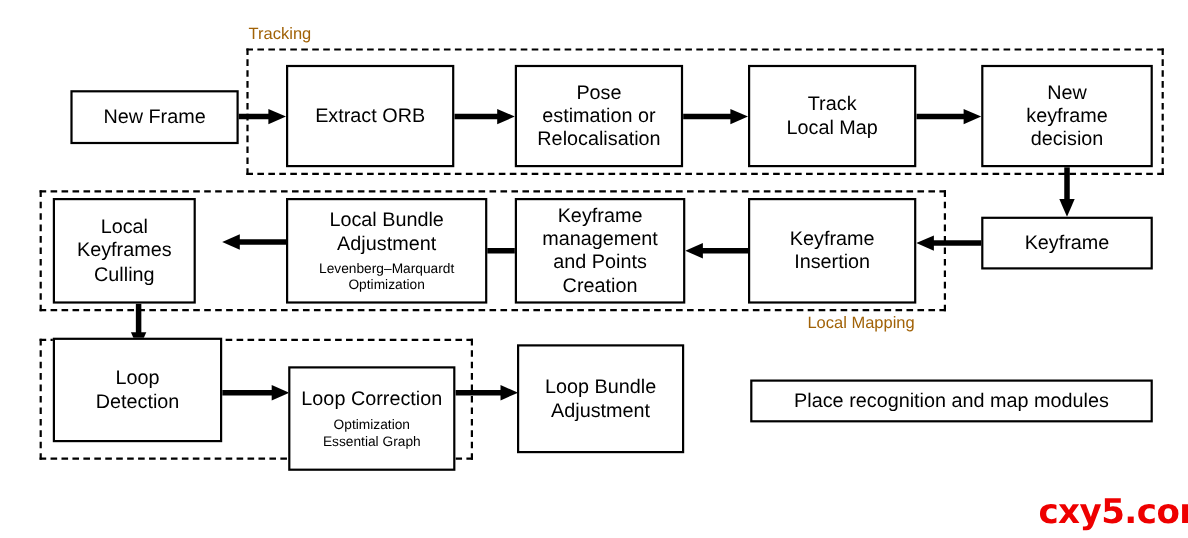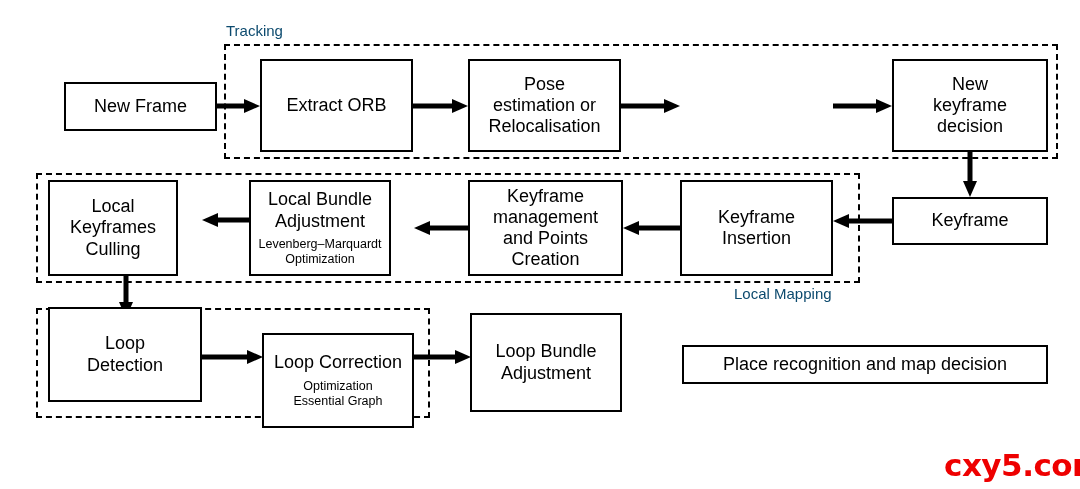--- a/index.html
+++ b/index.html
@@ -48,21 +48,21 @@
   .group {
     position: absolute;
     box-sizing: border-box;
     border: 2px dashed #000000;
     background: transparent;
     z-index: 1;
   }
   .group-label {
     position: absolute;
     font-size: 15px;
-    color: #0c4a6e;
+    color: #a16207;
     background: transparent;
     white-space: nowrap;
     z-index: 2;
   }
   
   .arrow {
     position: absolute;
     z-index: 2;
   }
   .arrow svg { display: block; overflow: visible; }
@@ -98,20 +98,24 @@
   <div class="box" style="left:260px; top:59px; width:153px; height:93px;">
     <div class="title">Extract ORB</div>
   </div>
 
   <div class="box" style="left:468px; top:59px; width:153px; height:93px;">
     <div class="title">Pose
 estimation or
 Relocalisation</div>
   </div>
 
+  <div class="box" style="left:680px; top:59px; width:153px; height:93px;">
+    <div class="title">Track
+Local Map</div>
+  </div>
 
   <div class="box" style="left:892px; top:59px; width:156px; height:93px;">
     <div class="title">New
 keyframe
 decision</div>
   </div>
 
   <div class="box" style="left:892px; top:197px; width:156px; height:48px;">
     <div class="title">Keyframe</div>
   </div>
@@ -121,21 +125,21 @@
 Insertion</div>
   </div>
 
   <div class="box" style="left:468px; top:180px; width:155px; height:96px;">
     <div class="title">Keyframe
 management
 and Points
 Creation</div>
   </div>
 
-  <div class="box" style="left:249px; top:180px; width:142px; height:96px;justify-content:center;">
+  <div class="box" style="left:260px; top:180px; width:183px; height:96px;justify-content:center;">
     <div class="title">Local Bundle
 Adjustment</div>
     <div class="sub">Levenberg–Marquardt
 Optimization</div>
   </div>
 
   <div class="box" style="left:48px; top:180px; width:130px; height:96px;">
     <div class="title">Local
 Keyframes
 Culling</div>
@@ -151,21 +155,21 @@
     <div class="sub">Optimization
 Essential Graph</div>
   </div>
 
   <div class="box" style="left:470px; top:313px; width:152px; height:99px;">
     <div class="title">Loop Bundle
 Adjustment</div>
   </div>
 
   <div class="box" style="left:682px; top:345px; width:366px; height:39px;">
-    <div class="title">Place recognition and map decision</div>
+    <div class="title">Place recognition and map modules</div>
   </div>
 
   <div class="arrow" style="left:201px; top:98px; width:60px; height:16px;">
     <svg width="60" height="16" viewBox="0 0 60 16">
       <line x1="0" y1="8" x2="46" y2="8" stroke="#000" stroke-width="5"></line>
       <polygon points="59,8 43,1 43,15" fill="#000"></polygon>
     </svg>
   </div>
 
   <div class="arrow" style="left:413px; top:98px; width:56px; height:16px;">

